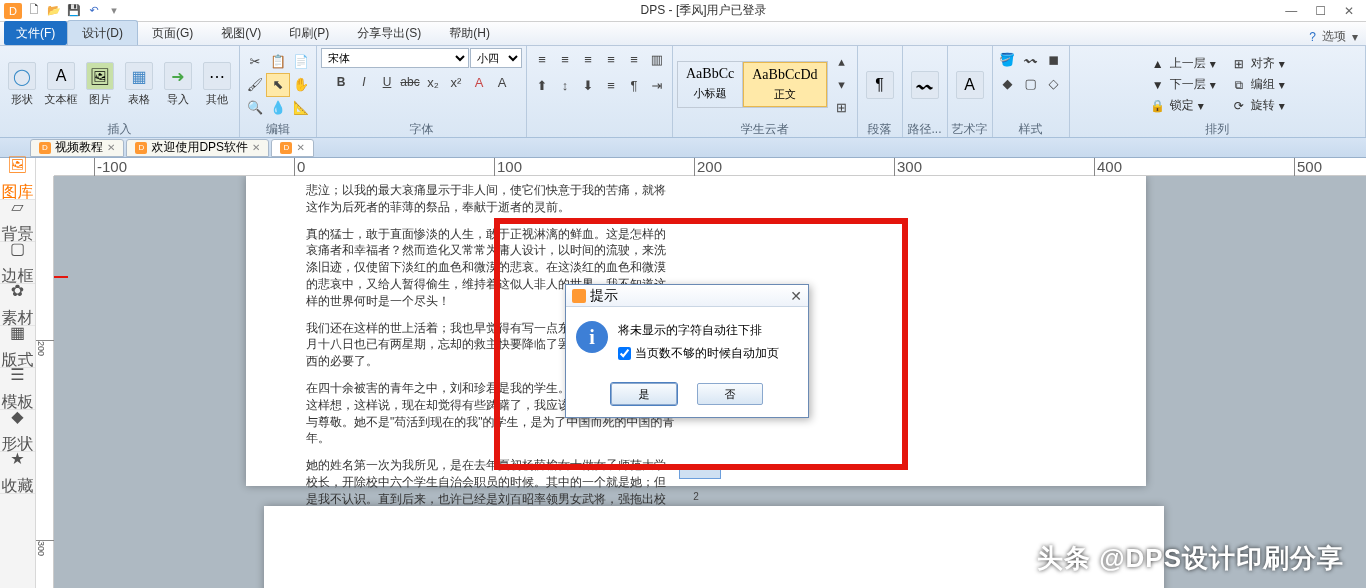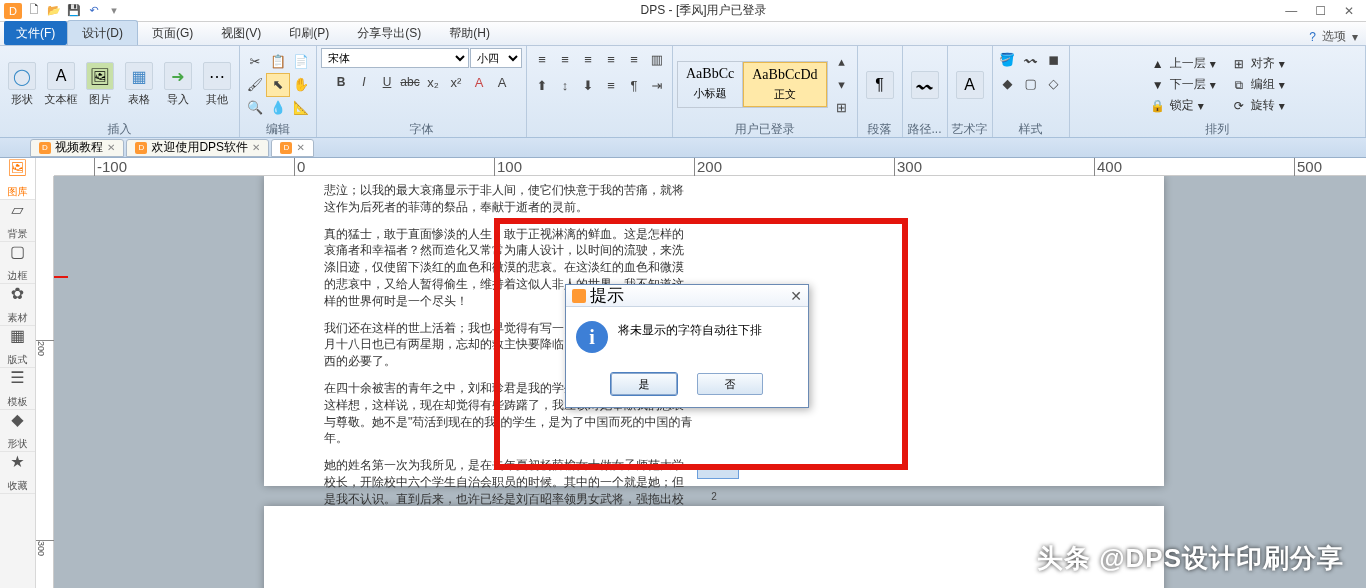--- a/index.html
+++ b/index.html
@@ -55,45 +55,45 @@
 .doctab .dico{width:12px;height:12px;background:#ff9933;border-radius:2px;font-size:8px;color:#fff;display:inline-flex;align-items:center;justify-content:center}
 .doctab .dx{color:#888;font-size:10px}
 .expand{width:20px;height:20px;display:flex;align-items:center;justify-content:center;color:#777;position:absolute;left:4px;top:160px}
 
 
 .workarea{position:absolute;top:158px;left:0;right:0;bottom:0;display:flex}
 .sidebar{width:36px;background:#f4f4f4;border-right:1px solid #d8d8d8;display:flex;flex-direction:column}
 .sidetab{height:42px;display:flex;flex-direction:column;align-items:center;justify-content:center;cursor:pointer;border-bottom:1px solid #e4e4e4;color:#555}
 .sidetab.active{background:#fff;color:#ff7700}
 .sidetab .sico{font-size:16px}
-.sidetab .slbl{font-size:10px;margin-top:8px}
+.sidetab .slbl{font-size:16px;margin-top:8px}
 
 .canvaswrap{flex:1;position:relative;overflow:hidden;background:#fff}
 .hruler{height:18px;background:#fff;border-bottom:1px solid #ccc;display:flex;position:relative;margin-left:18px}
 .hruler .tick{position:absolute;top:0;height:18px;border-left:1px solid #888;font-size:15px;color:#555;padding-left:2px}
 .vruler{width:18px;position:absolute;left:0;top:18px;bottom:0;background:#fff;border-right:1px solid #ccc}
 .vruler .vtick{position:absolute;left:0;width:18px;border-top:1px solid #888;font-size:9px;color:#555;writing-mode:vertical-lr}
 
 .canvas{position:absolute;left:18px;top:18px;right:0;bottom:0;background:#aeb9c2;overflow:hidden}
 .page{position:absolute;background:#fff;box-shadow:0 0 8px rgba(0,0,0,.3)}
-.page1{left:210px;top:0;width:900px;height:310px}
+.page1{left:192px;top:0;width:900px;height:310px}
 .page2{left:210px;top:330px;width:900px;height:120px}
 .pagen{position:absolute;bottom:-16px;left:50%;transform:translateX(-50%);font-size:10px;color:#444}
 
 .redbox{position:absolute;left:440px;top:42px;width:414px;height:252px;border:6px solid #e4150d;pointer-events:none}
 
 .textcol{position:absolute;left:60px;top:6px;width:370px;font-size:10px;color:#333;line-height:1.4}
 .textcol p,.textcol2 p{margin-bottom:10px}
 .highlight{background:#cfe0f2;outline:1px solid #6b9edc;position:absolute;left:434px;top:290px;width:40px;height:12px;font-size:8px}
 
 
 .dlg{position:absolute;left:565px;top:284px;width:244px;background:#fff;border:1px solid #6a8ab4;box-shadow:2px 2px 8px rgba(0,0,0,.3);z-index:50}
 .dlg .dlgtitle{height:22px;background:linear-gradient(#fff,#eef3fa);display:flex;align-items:center;padding:0 6px;border-bottom:1px solid #cad6e4}
 .dlg .dlgtitle .dico2{width:14px;height:14px;background:#ff9933;border-radius:2px;margin-right:4px}
-.dlg .dlgtitle .dt{flex:1;font-size:17px}
+.dlg .dlgtitle .dt{flex:1;font-size:14px}
 .dlg .dlgtitle .dclose{font-size:14px;cursor:pointer;color:#555}
 .dlg .dlgbody{padding:14px 10px;display:flex;gap:10px}
 .dlg .infoico{width:32px;height:32px;border-radius:50%;background:#3d7fd6;color:#fff;display:flex;align-items:center;justify-content:center;font-size:20px;font-weight:bold;font-family:serif}
 .dlg .msg{flex:1;font-size:11px;line-height:1.6}
 .dlg .msg label{display:flex;align-items:center;gap:4px;margin-top:4px}
 .dlg .dlgbtns{display:flex;justify-content:center;gap:20px;padding:6px 0 12px}
 .dlg .dlgbtns button{width:66px;height:22px;border:1px solid #8aa8ce;background:linear-gradient(#f8fbfe,#d8e6f4);border-radius:2px;cursor:pointer;font-size:11px}
 .dlg .dlgbtns button.def{outline:1px solid #4d80c0}
 
 .watermark{position:absolute;right:22px;bottom:12px;color:#fff;font-size:26px;font-weight:bold;text-shadow:0 0 4px rgba(0,0,0,.8);letter-spacing:1px;z-index:60}
@@ -250,21 +250,21 @@
             <div class="prev">AaBbCcDd</div>
             <div class="nm">正文</div>
           </div>
       </div>
       <div class="col">
           <div class="smallbtn">▴</div>
           <div class="smallbtn">▾</div>
           <div class="smallbtn">⊞</div>
         </div>
     </div>
-    <div class="label">用户已登录</div>
+    <div class="label">学生云者</div>
   </div>
 
   <div class="group">
       <div class="items">
         <div class="bigbtn">
           <div class="ico">¶</div>
         </div>
       </div>
       <div class="label">段落</div>
     </div>
@@ -431,20 +431,24 @@
 <div class="dlg">
   <div class="dlgtitle">
     <span class="dico2"></span>
     <span class="dt">提示</span>
     <span class="dclose">✕</span>
   </div>
   <div class="dlgbody">
     <div class="infoico">i</div>
     <div class="msg">
       <div>将未显示的字符自动往下排</div>
+      <label>
+          <input type="checkbox" checked="" style="">
+          <span>当页数不够的时候自动加页</span>
+        </label>
     </div>
   </div>
   <div class="dlgbtns">
     <button class="def">是</button>
     <button>否</button>
   </div>
 </div>
 
 <div class="watermark">头条 @DPS设计印刷分享</div>
 

